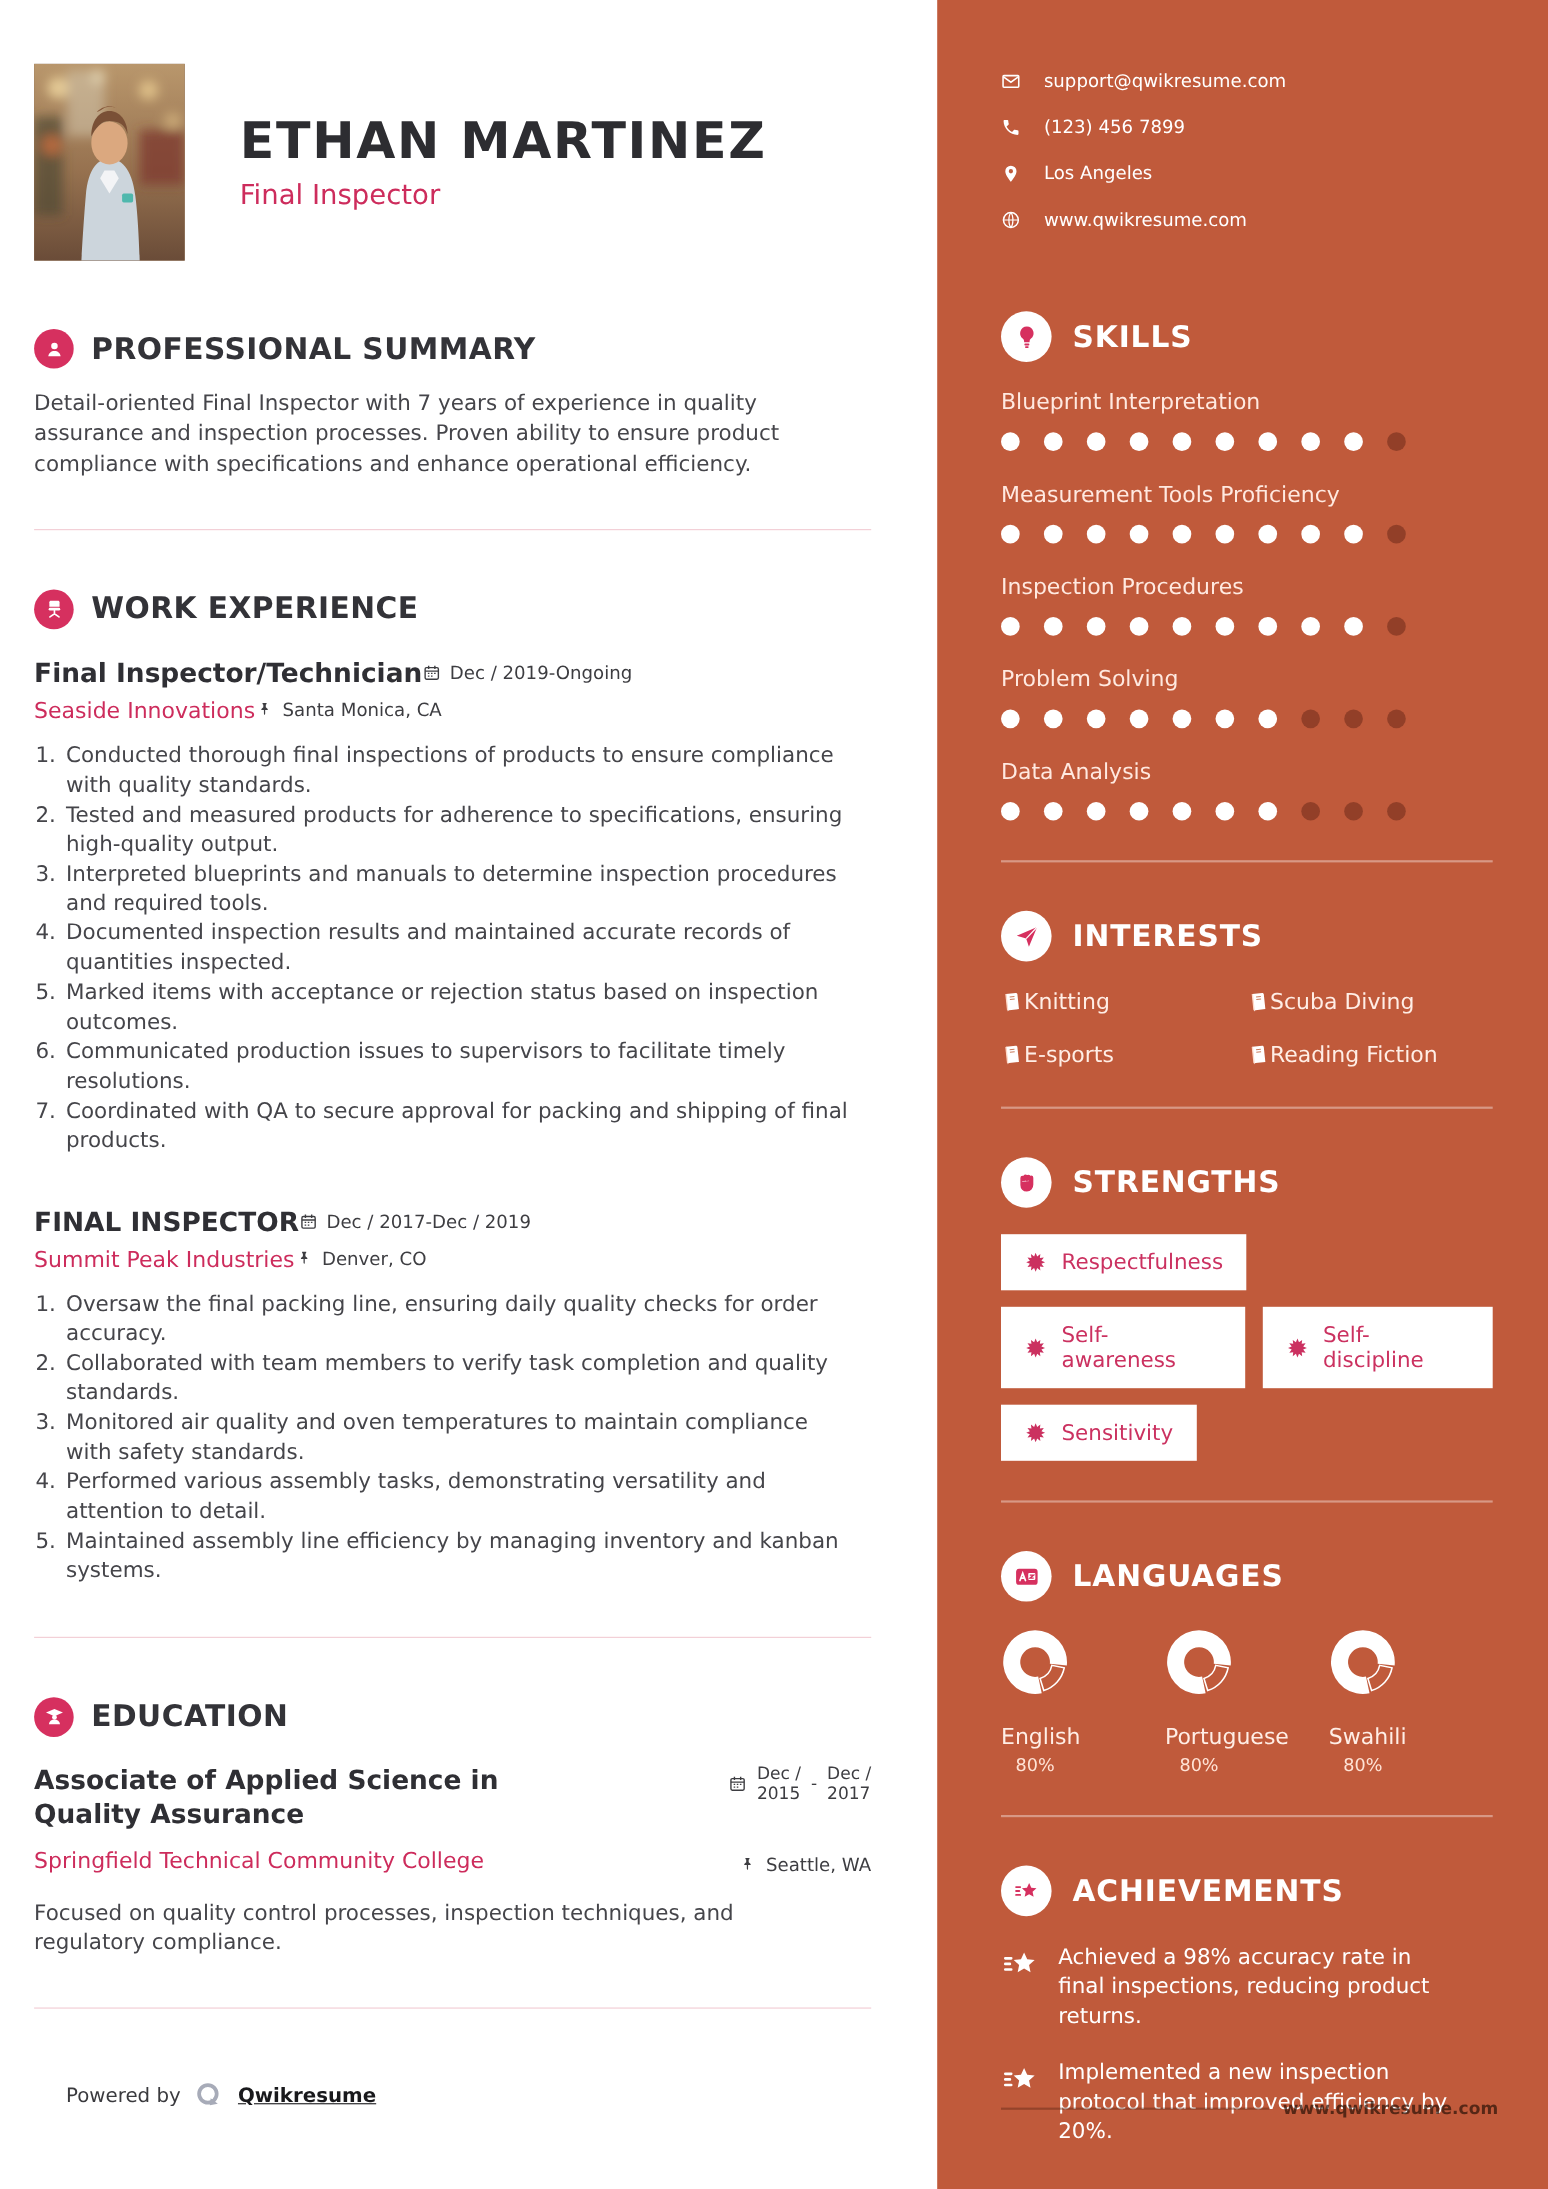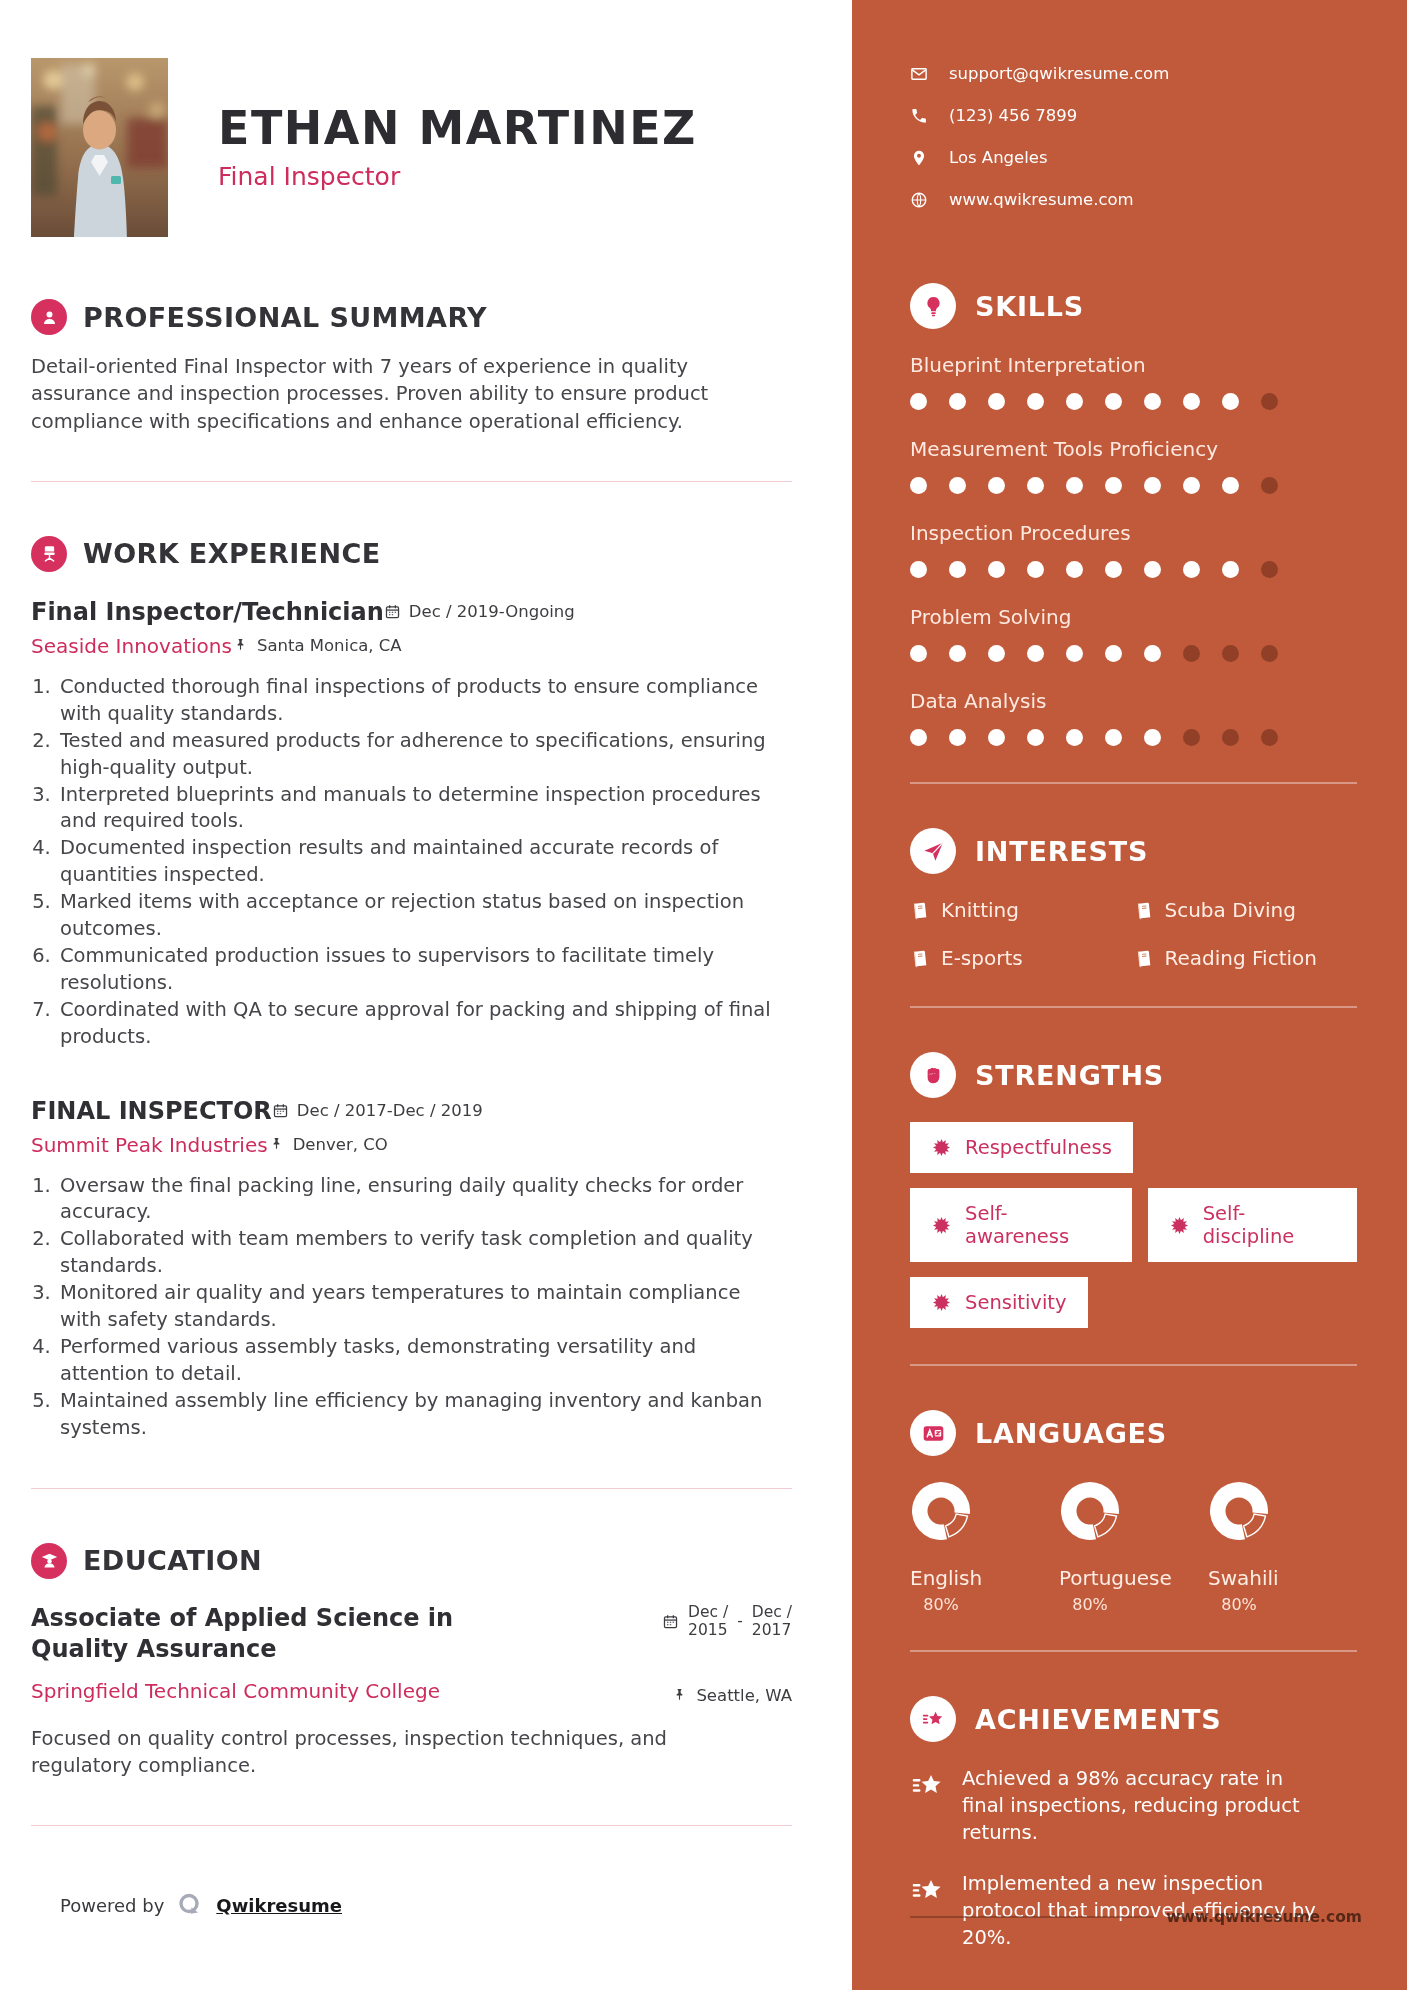--- a/index.html
+++ b/index.html
@@ -70,21 +70,21 @@
   .sec-skills{margin-top:74px;}
   .skill{margin-bottom:27px;}
   .skill-name{font-size:20px;color:#ffe9e0;margin-bottom:16px;}
   .dots{display:flex;gap:22px;}
   .dot{width:17px;height:17px;border-radius:50%;background:#fff;flex:none;}
   .dot.dim{background:rgba(70,22,10,.38);}
 
   .rdivider{height:2px;background:rgba(255,255,255,.38);margin:36px 0 44px;}
 
   .int-grid{display:grid;grid-template-columns:1fr 1fr;row-gap:24px;margin-top:4px;}
-  .int-item{display:flex;align-items:center;gap:10px;font-size:20px;color:#ffeee6;}
+  .int-item{display:flex;align-items:center;gap:0;font-size:20px;color:#ffeee6;}
   .int-item svg{width:21px;height:21px;flex:none;}
 
   .chip-row{display:flex;gap:16px;margin-bottom:15px;}
   .chip{display:inline-flex;align-items:center;gap:13px;background:#fff;color:#cb3160;padding:14px 21px;font-size:19.5px;font-weight:500;}
   .chip svg{width:21px;height:21px;flex:none;}
 
   .langs{display:flex;margin-top:8px;}
   .lang{width:149px;}
   .lang svg{width:62px;height:62px;display:block;}
   .lang .lname{font-size:20px;color:#ffeee6;margin-top:24px;}
@@ -222,21 +222,21 @@
         <div class="meta">
           <svg viewBox="0 0 24 24">
               <path d="M9.4 2.8h5.2v1.5l-1 1v3.1l2.5 2.3V12h-3.3v4.9L12 18.8l-.8-1.9V12H7.9v-1.3l2.5-2.3V5.3l-1-1z" fill="#3d3d41"></path>
             </svg>
           <span>Denver, CO</span>
         </div>
       </div>
       <ol class="bullets">
         <li>Oversaw the final packing line, ensuring daily quality checks for order accuracy.</li>
         <li>Collaborated with team members to verify task completion and quality standards.</li>
-        <li>Monitored air quality and years temperatures to maintain compliance with safety standards.</li>
+        <li>Monitored air quality and oven temperatures to maintain compliance with safety standards.</li>
         <li>Performed various assembly tasks, demonstrating versatility and attention to detail.</li>
         <li>Maintained assembly line efficiency by managing inventory and kanban systems.</li>
       </ol>
     </div>
 
     <div class="ldivider"></div>
 
     <div class="lhead">
       <span class="circ">
         <svg viewBox="0 0 24 24">

